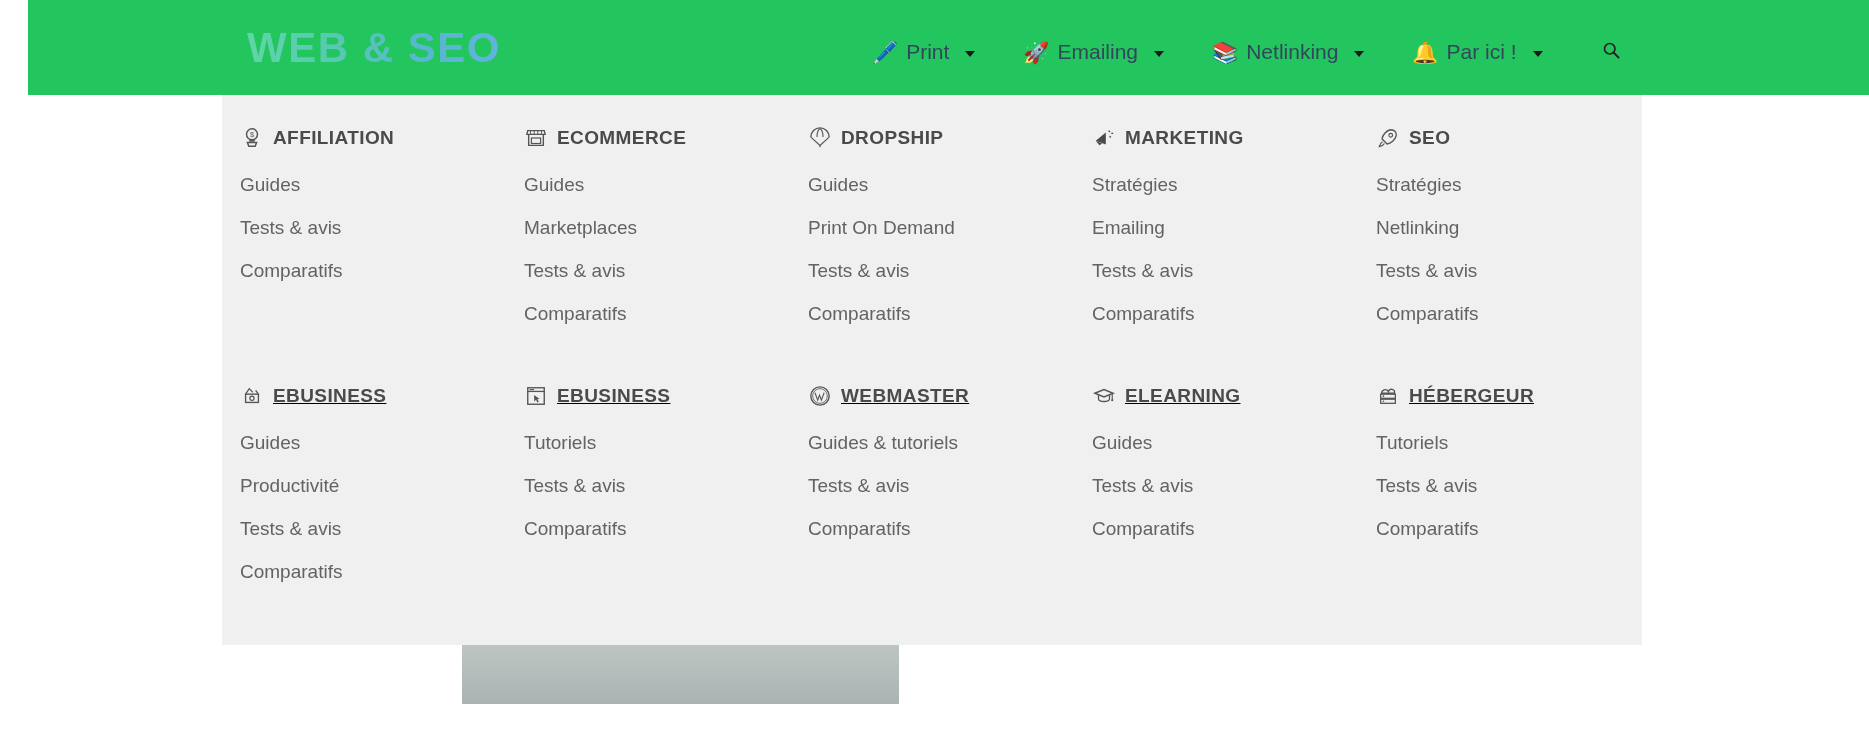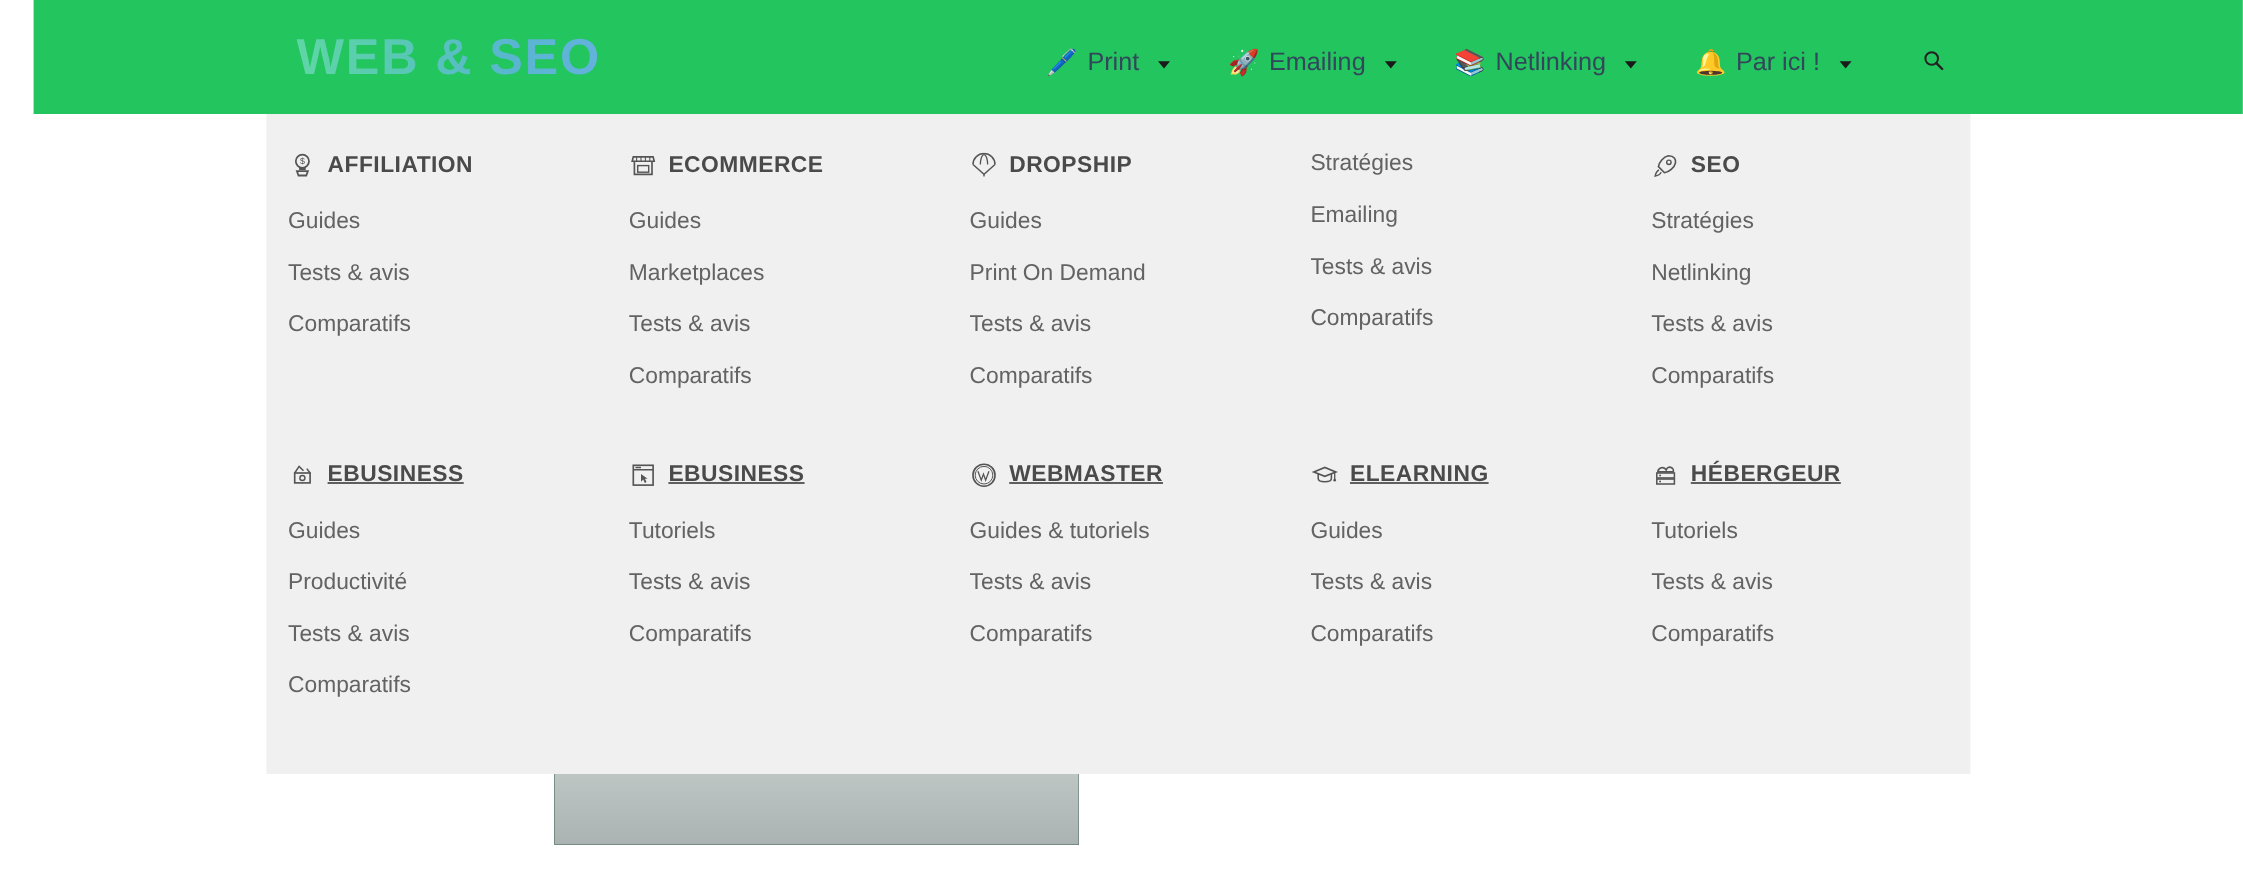--- a/index.html
+++ b/index.html
@@ -325,20 +325,30 @@
             <span class="mm-head-label">DROPSHIP</span>
           </div>
           <ul class="mm-links">
             <li><a class="mm-link">Guides</a></li>
             <li><a class="mm-link">Print On Demand</a></li>
             <li><a class="mm-link">Tests &amp; avis</a></li>
             <li><a class="mm-link">Comparatifs</a></li>
           </ul>
         </div>
         <div class="mm-col">
+          <div class="mm-head">
+            <span class="mm-head-icon">
+              <svg viewBox="0 0 24 24" width="22" height="22">
+                <path d="M3 15l11-9v13z" fill="#4a4a4a"></path>
+                <path d="M3 15l4 5 3-2" fill="#4a4a4a"></path>
+                <path d="M17 4l1.5 1.5M20 7h2M18 10l1.5 1.5" stroke="#4a4a4a" stroke-width="1.4" fill="none"></path>
+              </svg>
+            </span>
+            <span class="mm-head-label">MARKETING</span>
+          </div>
           <ul class="mm-links">
             <li><a class="mm-link">Stratégies</a></li>
             <li><a class="mm-link">Emailing</a></li>
             <li><a class="mm-link">Tests &amp; avis</a></li>
             <li><a class="mm-link">Comparatifs</a></li>
           </ul>
         </div>
         <div class="mm-col">
           <div class="mm-head">
             <span class="mm-head-icon">

